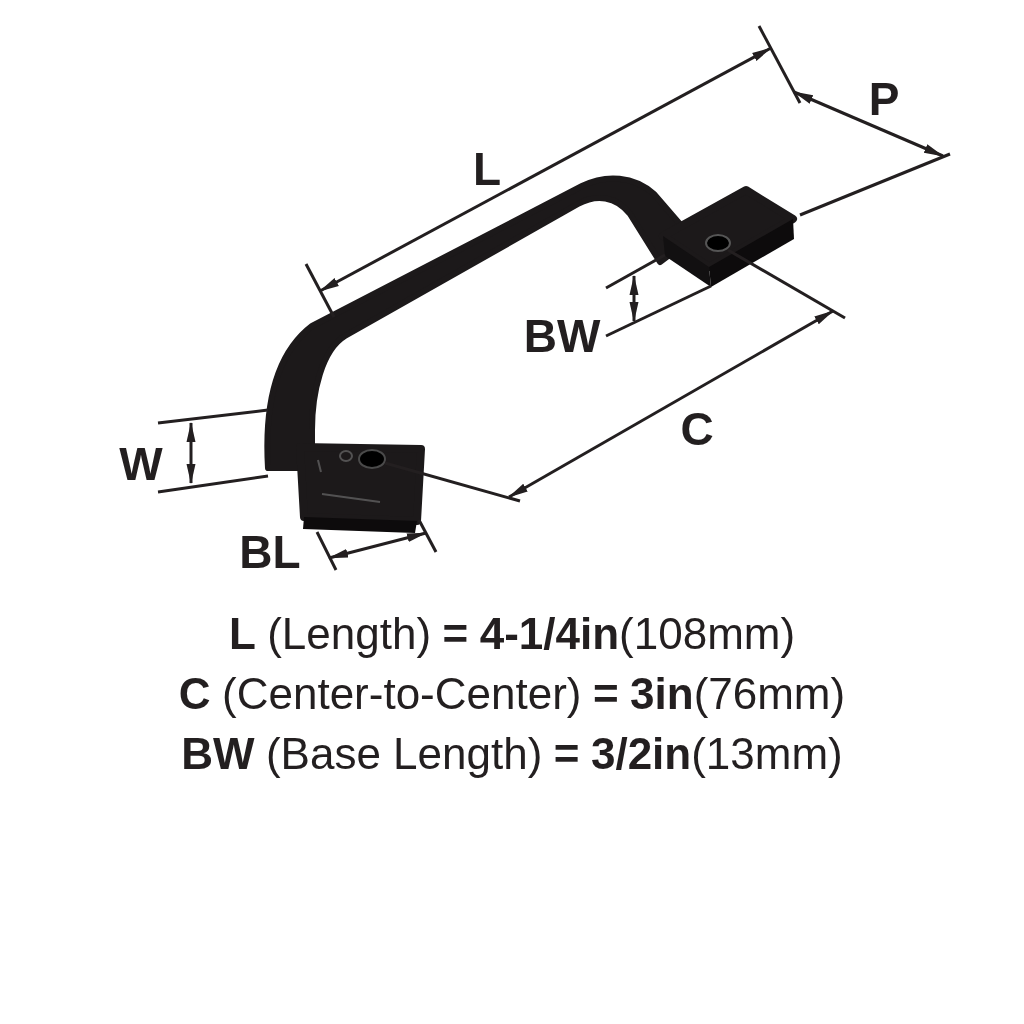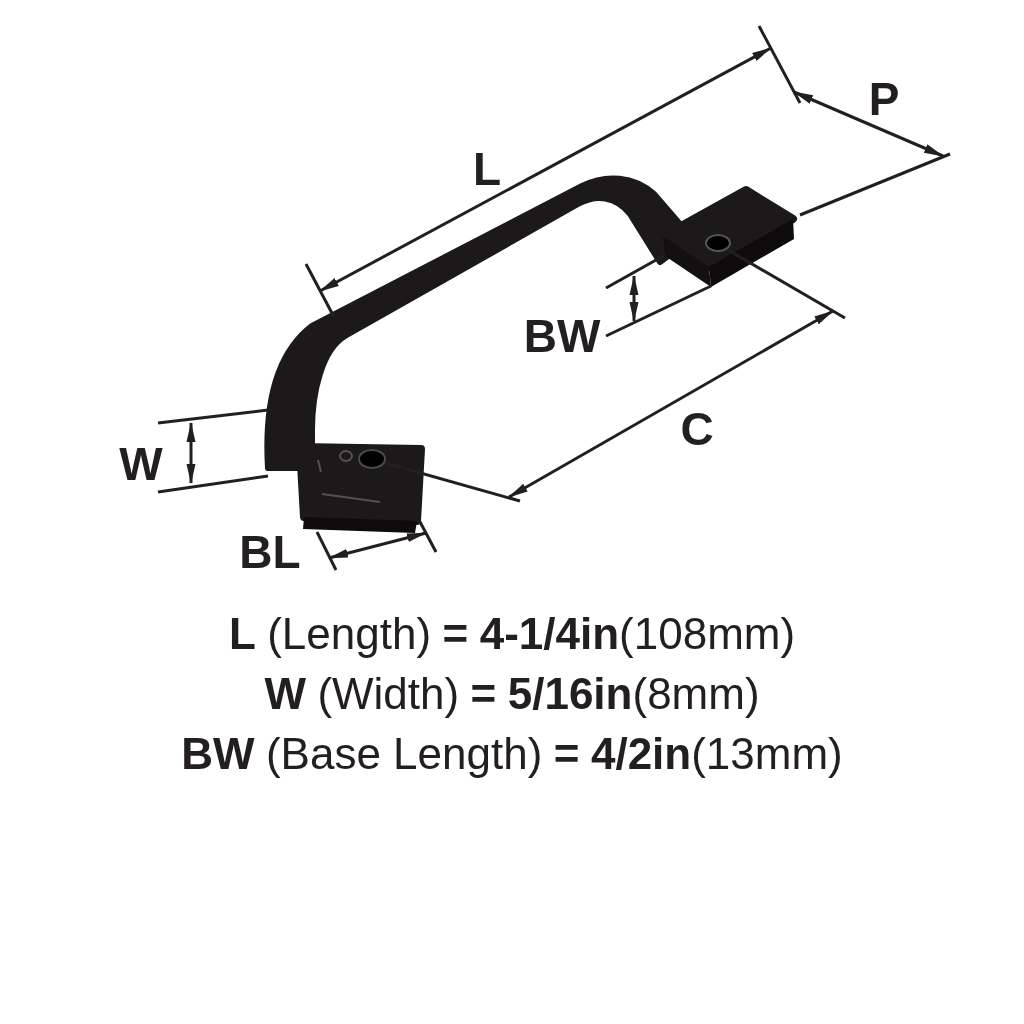--- a/index.html
+++ b/index.html
@@ -95,25 +95,25 @@
       <text class="dim-label" x="270" y="568" text-anchor="middle">BL</text>
     </g>
   </svg>
 
   <div class="legend">
 
     <div class="legend-row">
       <span class="abbr">L</span><span class="name">(Length)</span><span class="eq">=</span><span class="value">4-1/4in</span><span class="metric">(108mm)</span>
     </div>
 
+
+
     <div class="legend-row">
-      <span class="abbr">W</span><span class="name">(Width)</span><span class="eq">=</span><span class="value">5/16in</span><span class="metric">(8mm)</span>
+      <span class="abbr">C</span><span class="name">(Center-to-Center)</span><span class="eq">=</span><span class="value">3in</span><span class="metric">(76mm)</span>
     </div>
 
 
-
-
     <div class="legend-row">
-      <span class="abbr">BW</span><span class="name">(Base Length)</span><span class="eq">=</span><span class="value">4/2in</span><span class="metric">(13mm)</span>
+      <span class="abbr">BW</span><span class="name">(Base Length)</span><span class="eq">=</span><span class="value">3/2in</span><span class="metric">(13mm)</span>
     </div>
 
   </div>
 </div>
 
 </body></html>

